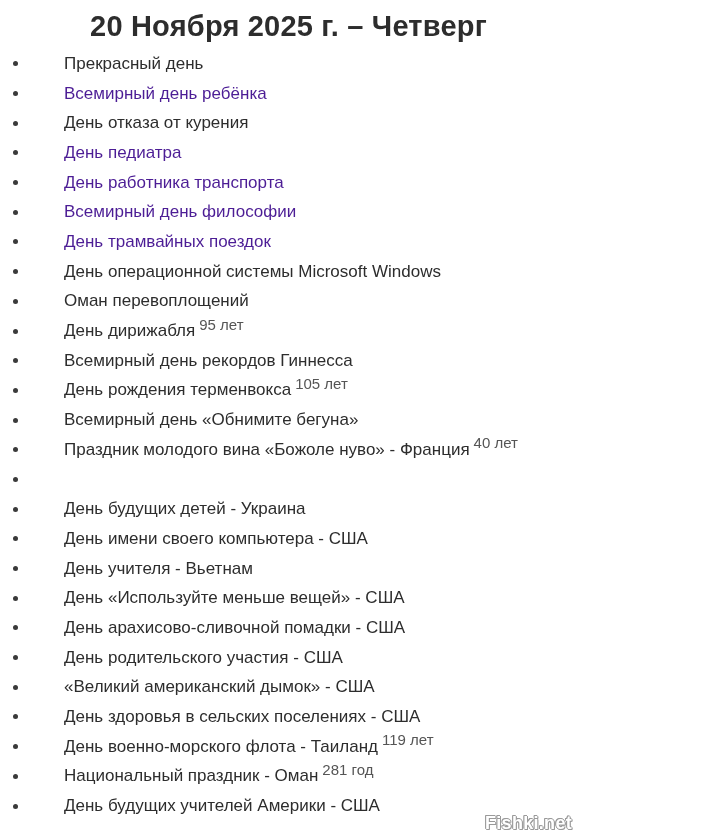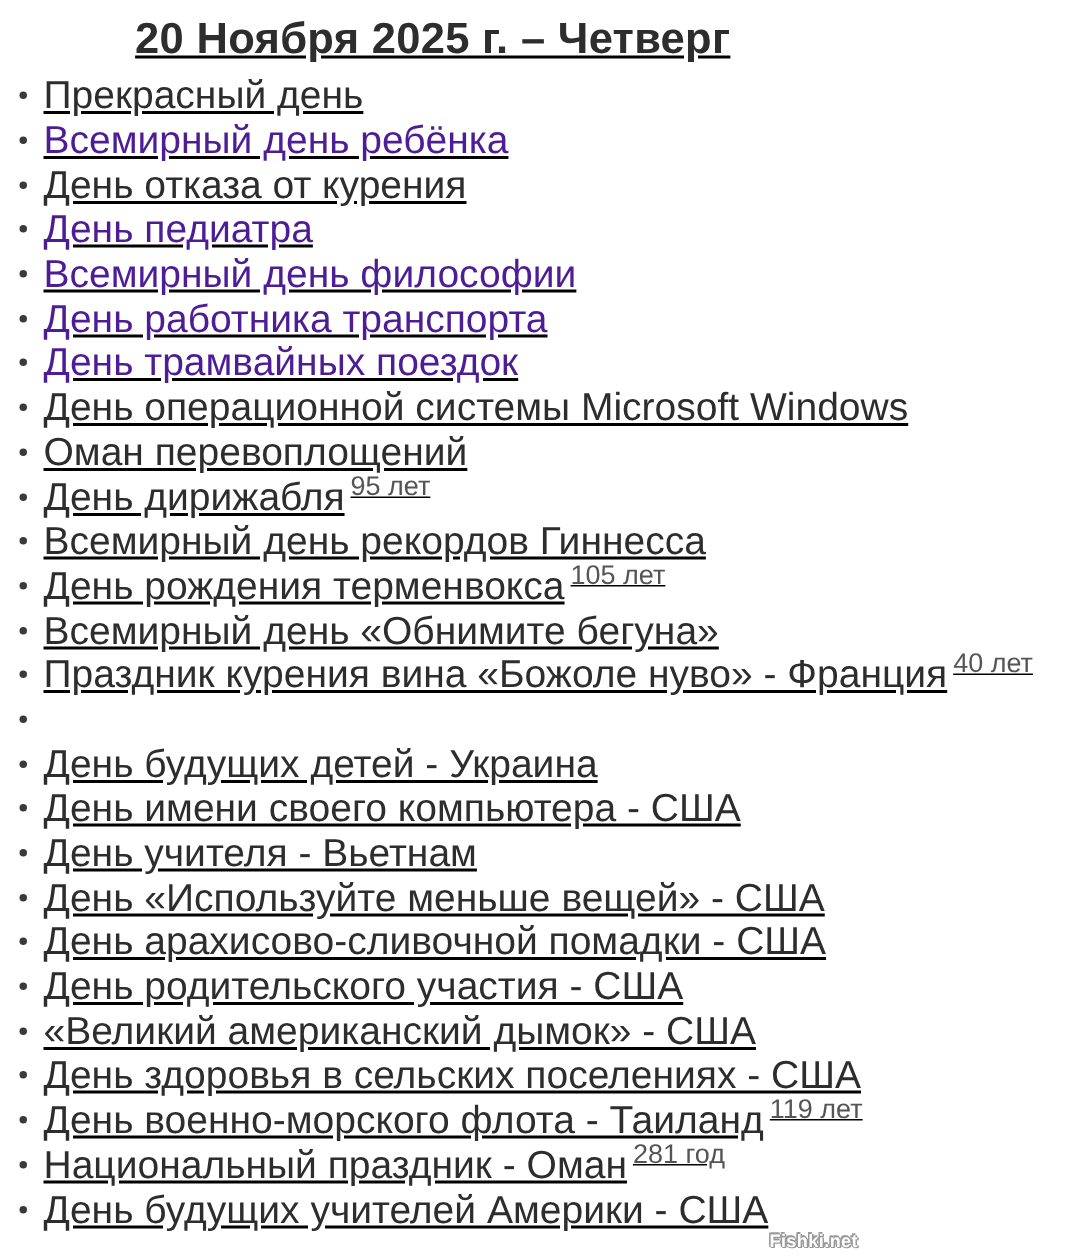--- a/index.html
+++ b/index.html
@@ -9,21 +9,20 @@
     width: 711px;
     height: 838px;
     overflow: hidden;
     font-family: "Liberation Sans", sans-serif;
   }
   .page {
     position: relative;
     width: 577px;
     height: 838px;
     background: #ffffff;
-    text-decoration: underline;
   }
   h1.title {
     margin: 0;
     padding: 10px 0 4px 0;
     text-align: center;
     font-size: 29px;
     font-weight: 700;
     color: #2d2d2d;
     letter-spacing: 0.2px;
   }
@@ -41,39 +40,40 @@
   .bullet {
     display: inline-block;
     width: 5px;
     height: 5px;
     border-radius: 50%;
     background: #3a3a3a;
     margin: 0 11px 0 3px;
     flex: 0 0 auto;
   }
   .label {
-    font-size: 26px;
+    font-size: 17px;
     color: #2d2d2d;
     text-decoration: none;
+    margin-left: 35px;
   }
   .label.link {
     color: #4c1d95;
   }
   .note {
-    font-size: 18px;
+    font-size: 15px;
     color: #555555;
     margin-left: 4px;
     position: relative;
     top: -7px;
   }
   .watermark {
     position: absolute;
     right: 5px;
     bottom: 4px;
-    font-size: 12px;
+    font-size: 18px;
     font-weight: 700;
     color: #ffffff;
     text-shadow: 1px 0 0 #9a9a9a, -1px 0 0 #9a9a9a, 0 1px 0 #9a9a9a, 0 -1px 0 #9a9a9a, 1px 1px 0 #9a9a9a, -1px -1px 0 #9a9a9a;
     letter-spacing: 0.3px;
     margin-top: 36px;
   }
 </style>
 </head>
 <body>
 
@@ -91,25 +91,25 @@
       <li>
         <span class="bullet"></span>
         <span class="label">День отказа от курения</span>
       </li>
       <li>
         <span class="bullet"></span>
         <span class="label link">День педиатра</span>
       </li>
       <li>
         <span class="bullet"></span>
-        <span class="label link">Всемирный день философии</span>
+        <span class="label link">День работника транспорта</span>
       </li>
       <li>
         <span class="bullet"></span>
-        <span class="label link">День работника транспорта</span>
+        <span class="label link">Всемирный день философии</span>
       </li>
       <li>
         <span class="bullet"></span>
         <span class="label link">День трамвайных поездок</span>
       </li>
       <li>
         <span class="bullet"></span>
         <span class="label">День операционной системы Microsoft Windows</span>
       </li>
       <li>
@@ -129,21 +129,21 @@
         <span class="bullet"></span>
         <span class="label">День рождения терменвокса</span>
         <span class="note">105 лет</span>
       </li>
       <li>
         <span class="bullet"></span>
         <span class="label">Всемирный день «Обнимите бегуна»</span>
       </li>
       <li>
         <span class="bullet"></span>
-        <span class="label">Праздник курения вина «Божоле нуво» - Франция</span>
+        <span class="label">Праздник молодого вина «Божоле нуво» - Франция</span>
         <span class="note">40 лет</span>
       </li>
       <li>
         <span class="bullet"></span>
       </li>
       <li>
         <span class="bullet"></span>
         <span class="label">День будущих детей - Украина</span>
       </li>
       <li>

